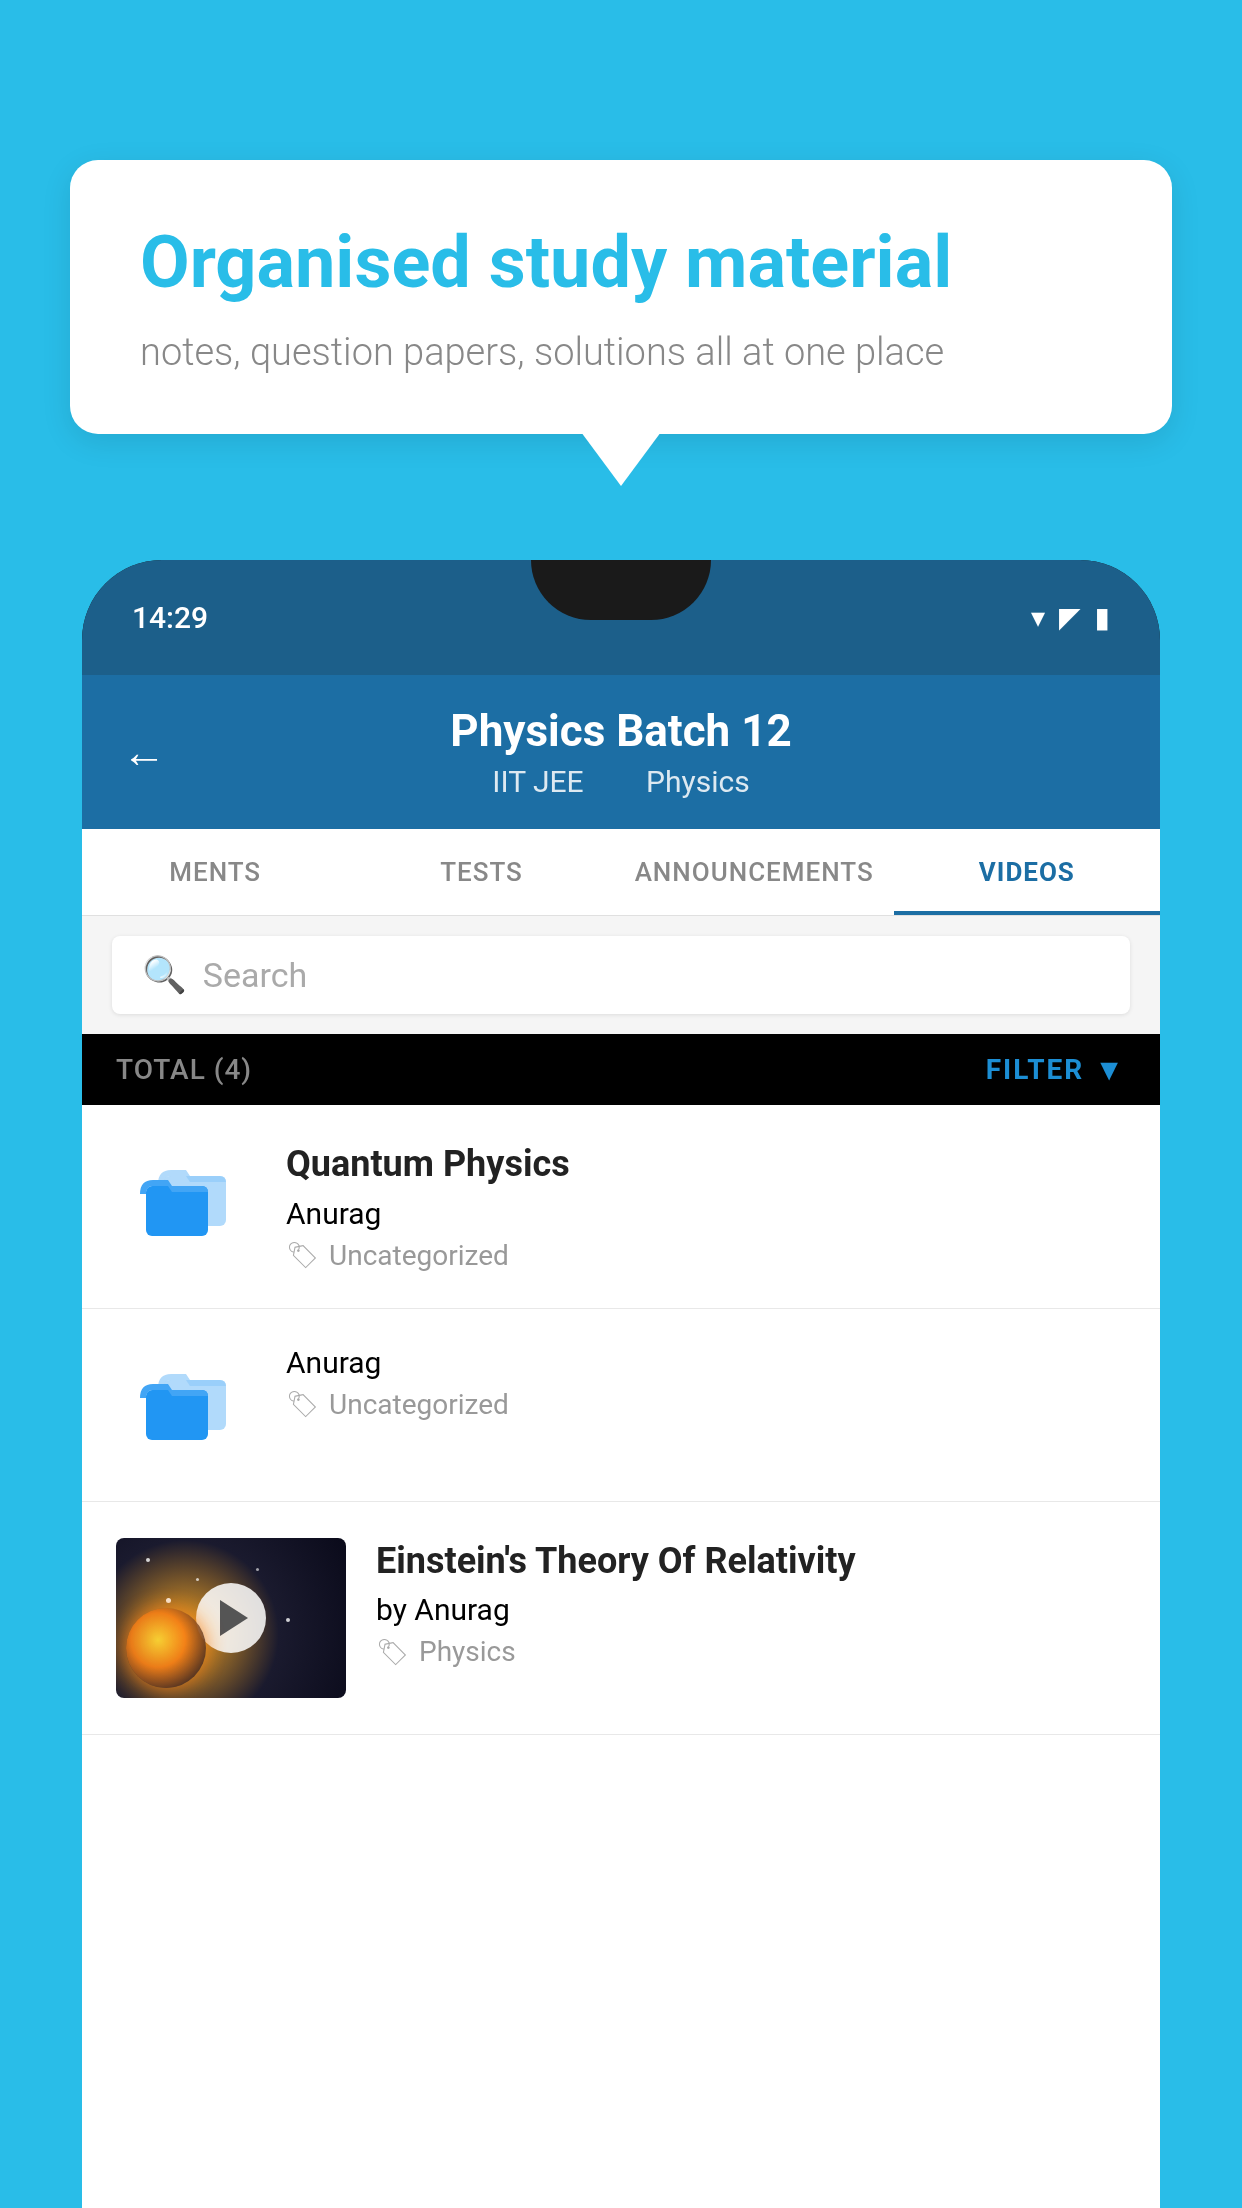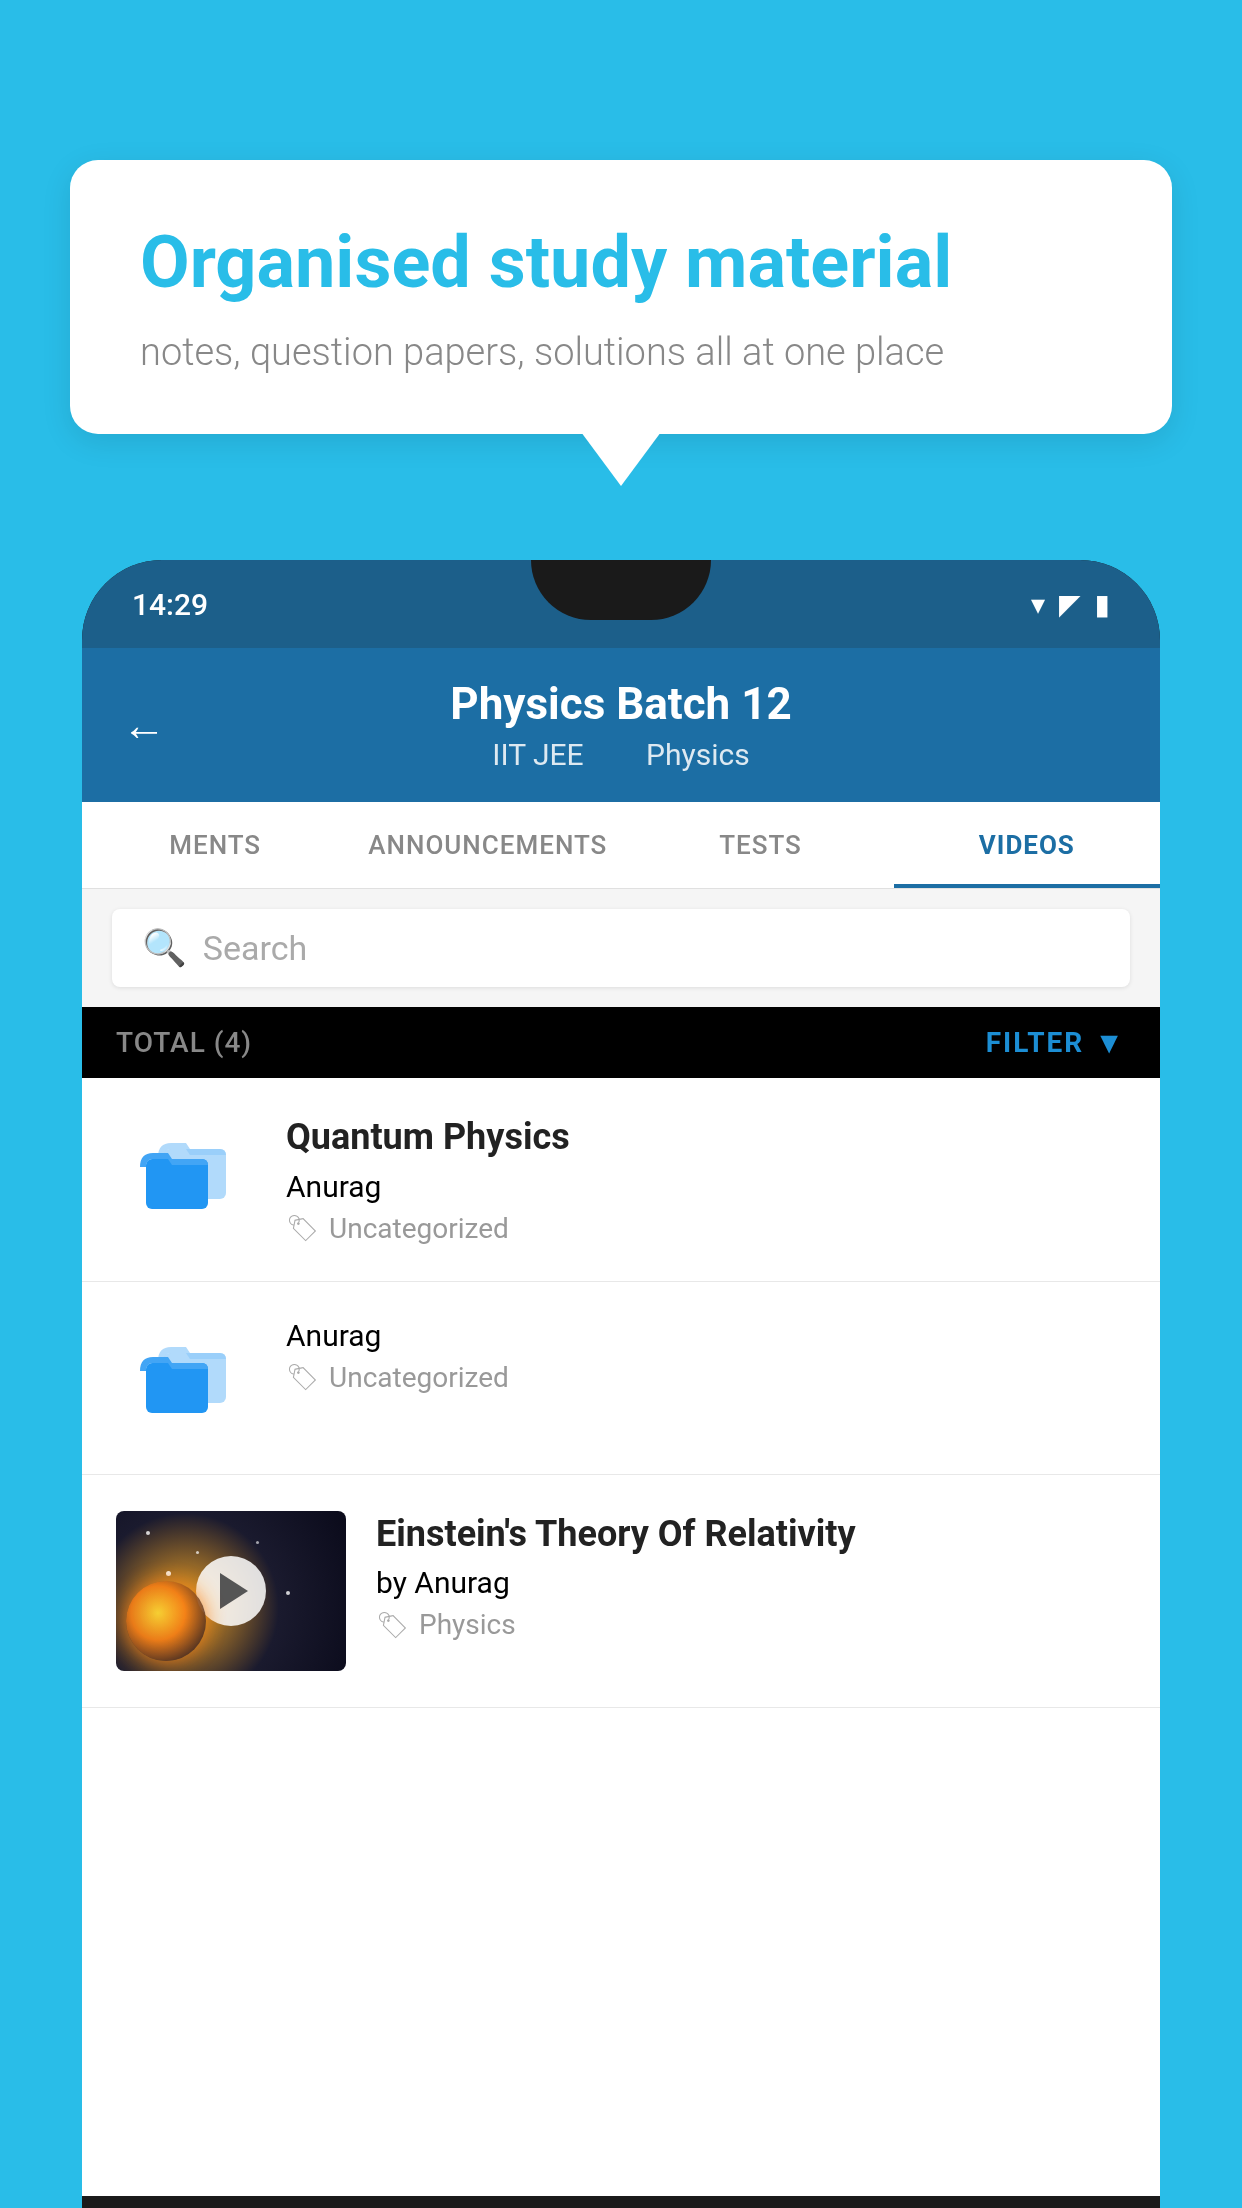--- a/index.html
+++ b/index.html
@@ -60,21 +60,21 @@
       left: 82px;
       right: 82px;
       bottom: 0;
       background: #1a1a1a;
       border-radius: 80px 80px 0 0;
       overflow: hidden;
       padding: 0;
     }
 
     .phone-notch-area {
-      height: 88px;
+      height: 115px;
       background: #1c5f8a;
       position: relative;
       display: flex;
       align-items: center;
       justify-content: space-between;
       padding: 0 50px;
     }
 
     .phone-notch {
       position: absolute;
@@ -382,24 +382,24 @@
         <span> &nbsp; </span>
         <span>Physics</span>
       </div>
     </div>
 
     <div class="tabs">
       <div class="tab">
         <span>MENTS</span>
       </div>
       <div class="tab">
+        <span>TESTS</span>
+      </div>
+      <div class="tab">
         <span>ANNOUNCEMENTS</span>
-      </div>
-      <div class="tab">
-        <span>TESTS</span>
       </div>
       <div class="tab active">
         <span>VIDEOS</span>
       </div>
     </div>
 
     <div class="search-container">
       <div class="search-bar">
         <span class="search-icon-wrap">🔍</span>
         <span class="search-text">Search</span>

